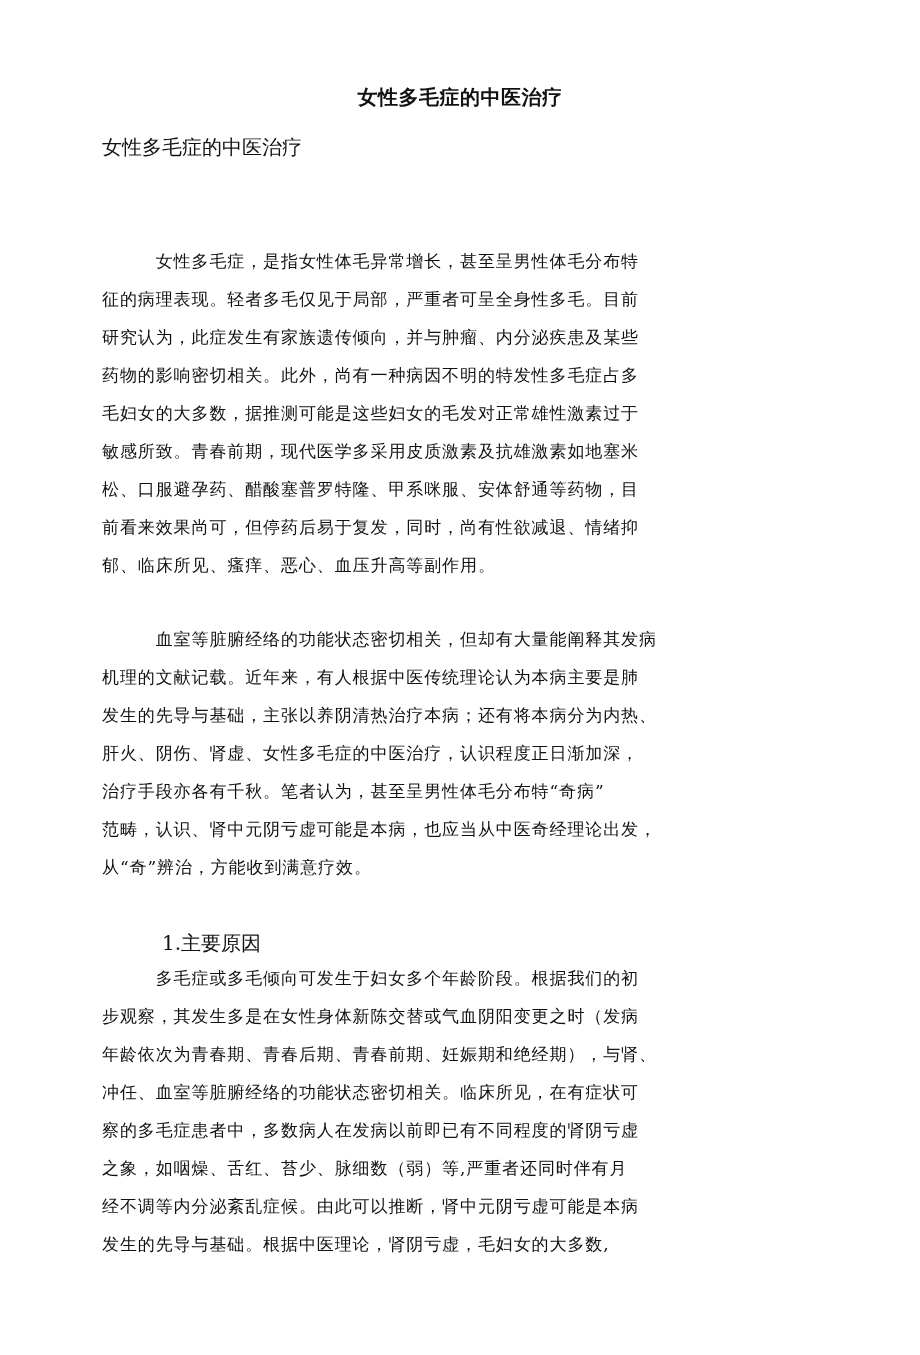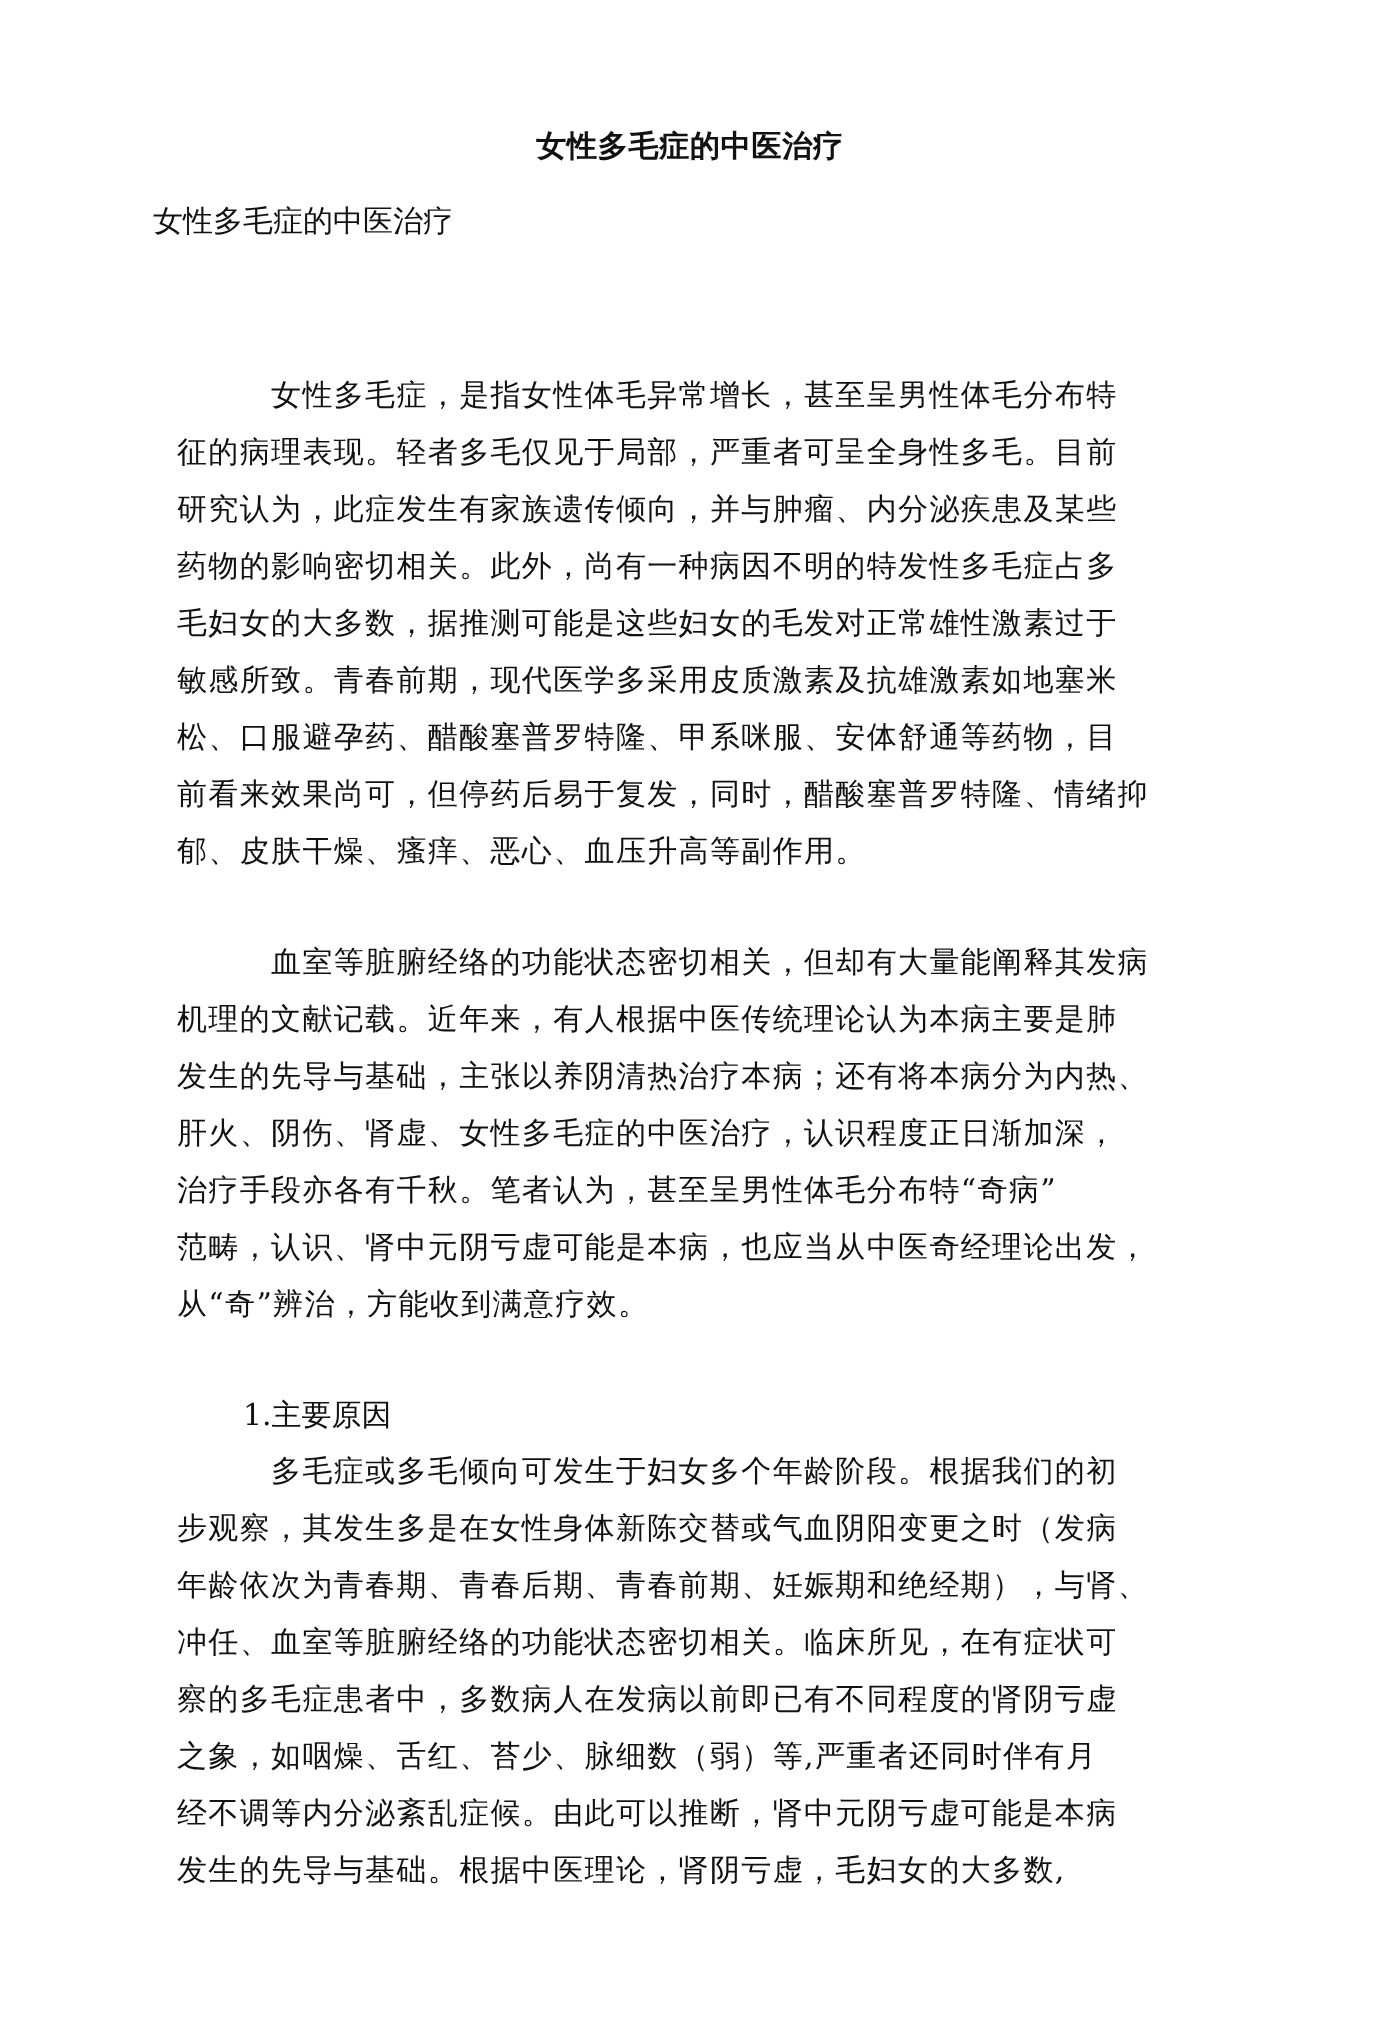--- a/index.html
+++ b/index.html
@@ -1,40 +1,40 @@
 <!DOCTYPE html>
 <html><head>
 <meta charset="utf-8">
 <style>
   html, body { margin: 0; padding: 0; background: #ffffff; }
   body { width: 920px; height: 1355px; position: relative; overflow: hidden;
          font-family: "DejaVu Serif", "Liberation Serif", serif; color: #111; }
   .title { position: absolute; top: 84px; left: 0; width: 920px; text-align: center;
            font-family: "DejaVu Sans", "Liberation Sans", sans-serif; font-weight: bold; font-size: 20px; letter-spacing: 0.5px; }
   .subtitle { position: absolute; top: 134px; left: 102px; font-size: 20px; }
-  .line { position: absolute; left: 118px; font-size: 20px; white-space: nowrap; letter-spacing: 0.9px; }
+  .line { position: absolute; left: 102px; font-size: 17px; white-space: nowrap; letter-spacing: 0.9px; }
   .heading { position: absolute; left: 162px; font-size: 20px; white-space: nowrap; }
 </style>
 </head>
 <body>
 
 <div>
   <div class="title">女性多毛症的中医治疗</div>
   <div class="subtitle">女性多毛症的中医治疗</div>
 
   <div>
     <div class="line" style="top:250px">　　　女性多毛症，是指女性体毛异常增长，甚至呈男性体毛分布特</div>
     <div class="line" style="top:288px">征的病理表现。轻者多毛仅见于局部，严重者可呈全身性多毛。目前</div>
     <div class="line" style="top:326px">研究认为，此症发生有家族遗传倾向，并与肿瘤、内分泌疾患及某些</div>
     <div class="line" style="top:364px">药物的影响密切相关。此外，尚有一种病因不明的特发性多毛症占多</div>
     <div class="line" style="top:402px">毛妇女的大多数，据推测可能是这些妇女的毛发对正常雄性激素过于</div>
     <div class="line" style="top:440px">敏感所致。青春前期，现代医学多采用皮质激素及抗雄激素如地塞米</div>
     <div class="line" style="top:478px">松、口服避孕药、醋酸塞普罗特隆、甲系咪服、安体舒通等药物，目</div>
-    <div class="line" style="top:516px">前看来效果尚可，但停药后易于复发，同时，醋酸塞普罗特隆、情绪抑</div>
-    <div class="line" style="top:554px">郁、皮肤干燥、瘙痒、恶心、血压升高等副作用。</div>
+    <div class="line" style="top:516px">前看来效果尚可，但停药后易于复发，同时，尚有性欲减退、情绪抑</div>
+    <div class="line" style="top:554px">郁、临床所见、瘙痒、恶心、血压升高等副作用。</div>
   </div>
 
   <div>
     <div class="line" style="top:628px">　　　血室等脏腑经络的功能状态密切相关，但却有大量能阐释其发病</div>
     <div class="line" style="top:666px">机理的文献记载。近年来，有人根据中医传统理论认为本病主要是肺</div>
     <div class="line" style="top:704px">发生的先导与基础，主张以养阴清热治疗本病；还有将本病分为内热、</div>
     <div class="line" style="top:742px">肝火、阴伤、肾虚、女性多毛症的中医治疗，认识程度正日渐加深，</div>
     <div class="line" style="top:780px">治疗手段亦各有千秋。笔者认为，甚至呈男性体毛分布特“奇病”</div>
     <div class="line" style="top:818px">范畴，认识、肾中元阴亏虚可能是本病，也应当从中医奇经理论出发，</div>
     <div class="line" style="top:856px">从“奇”辨治，方能收到满意疗效。</div>

